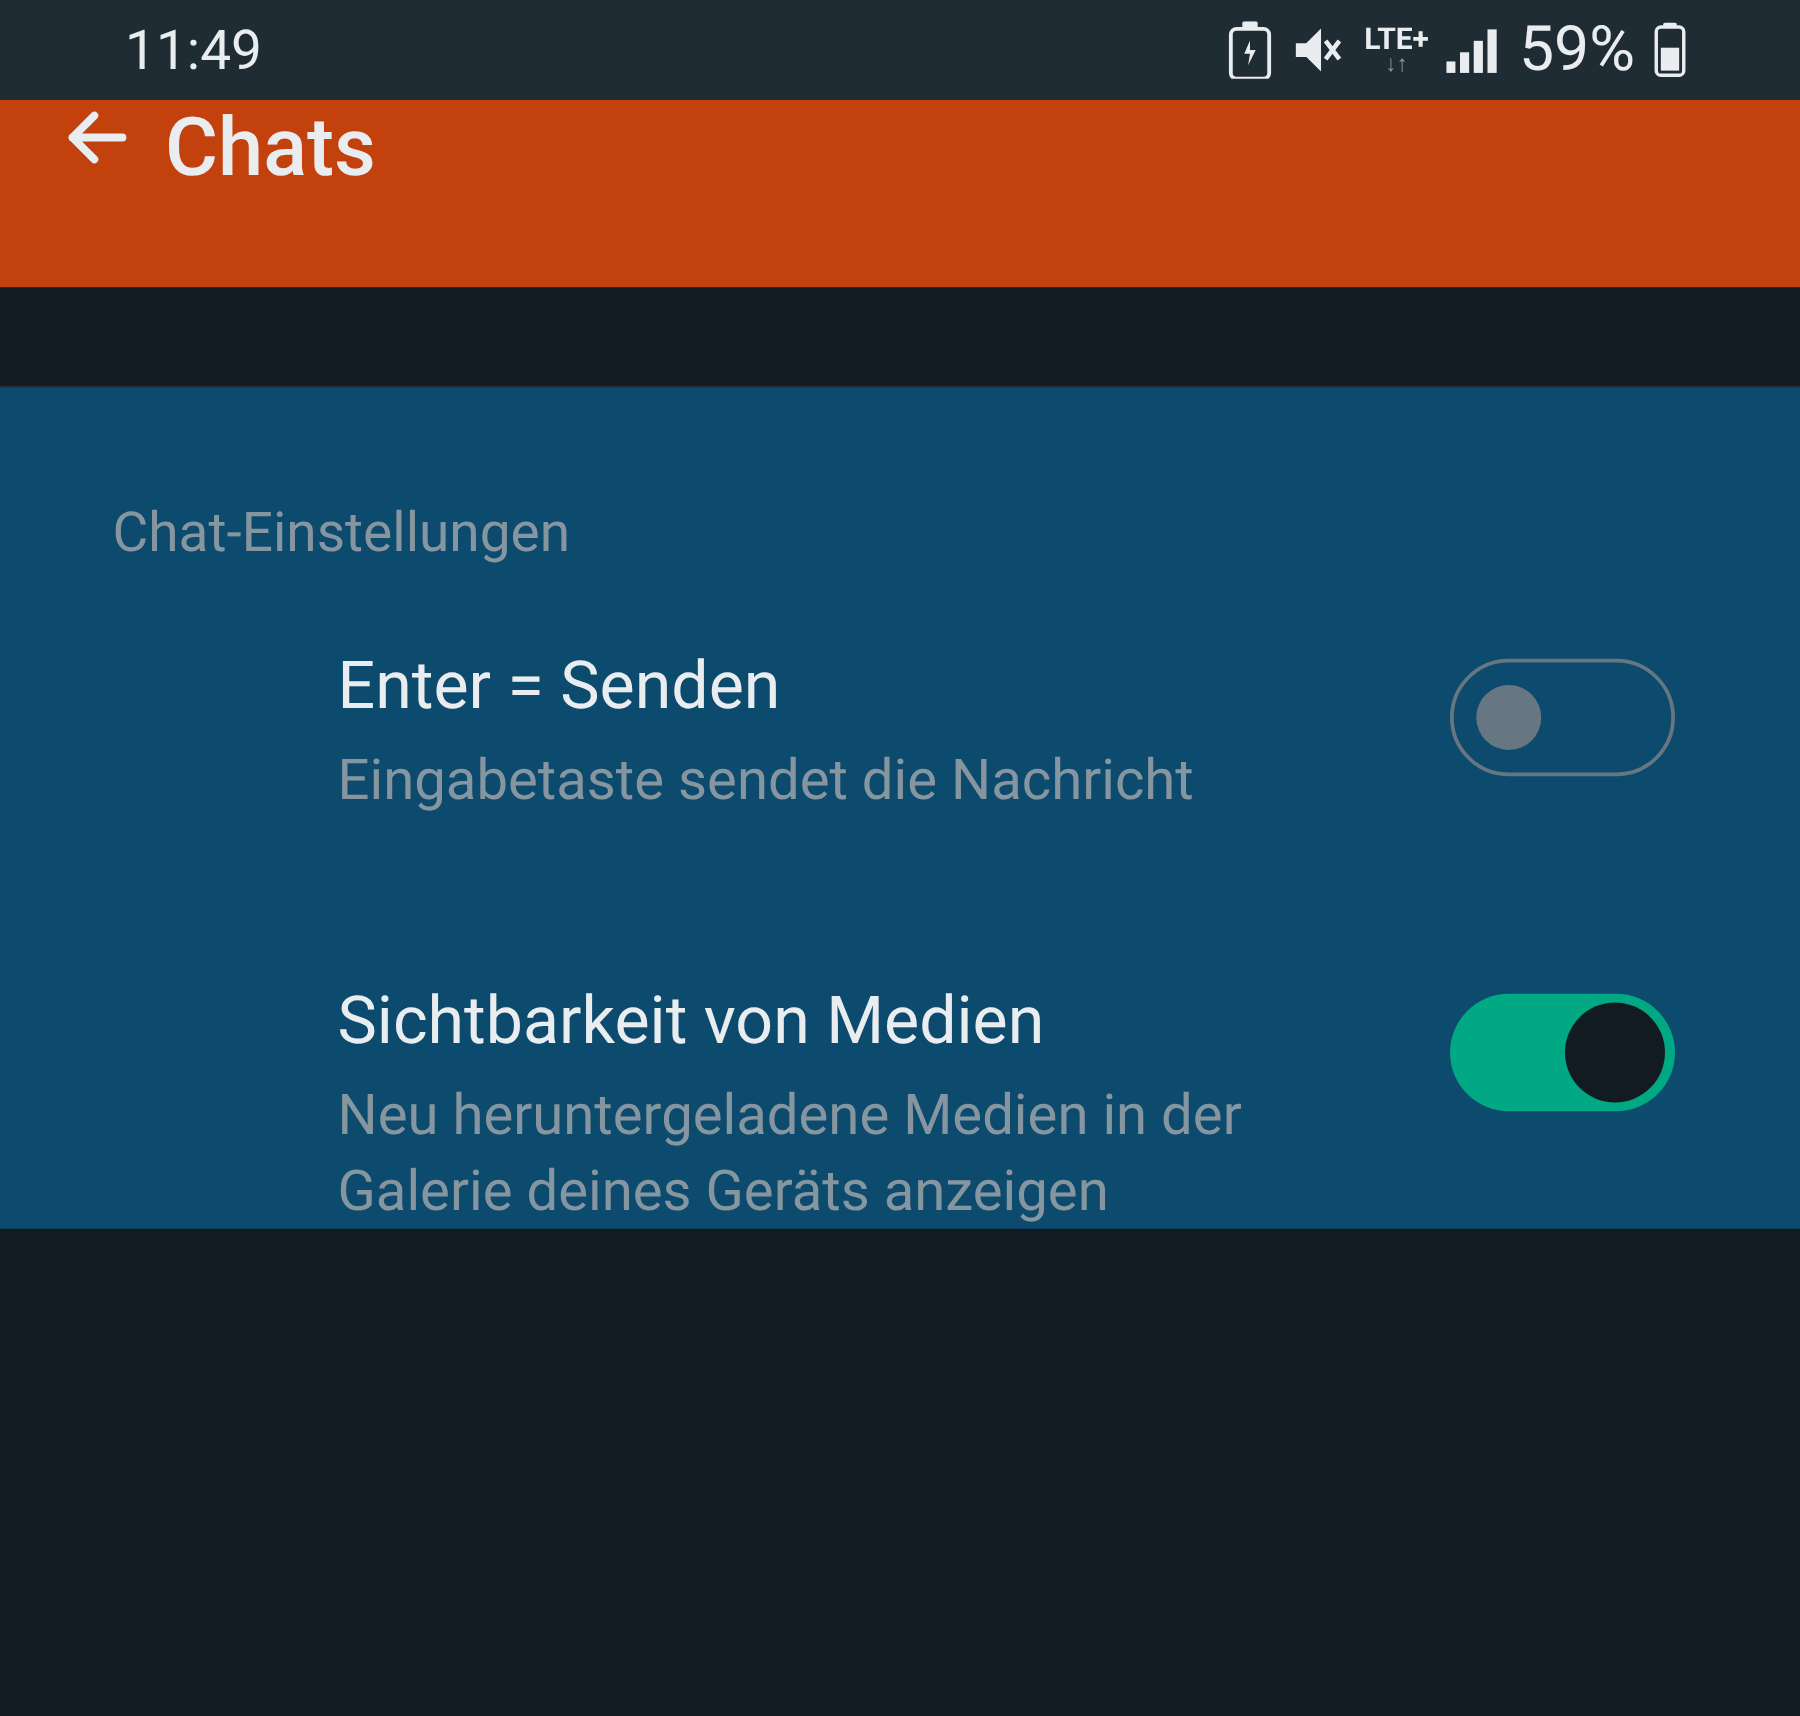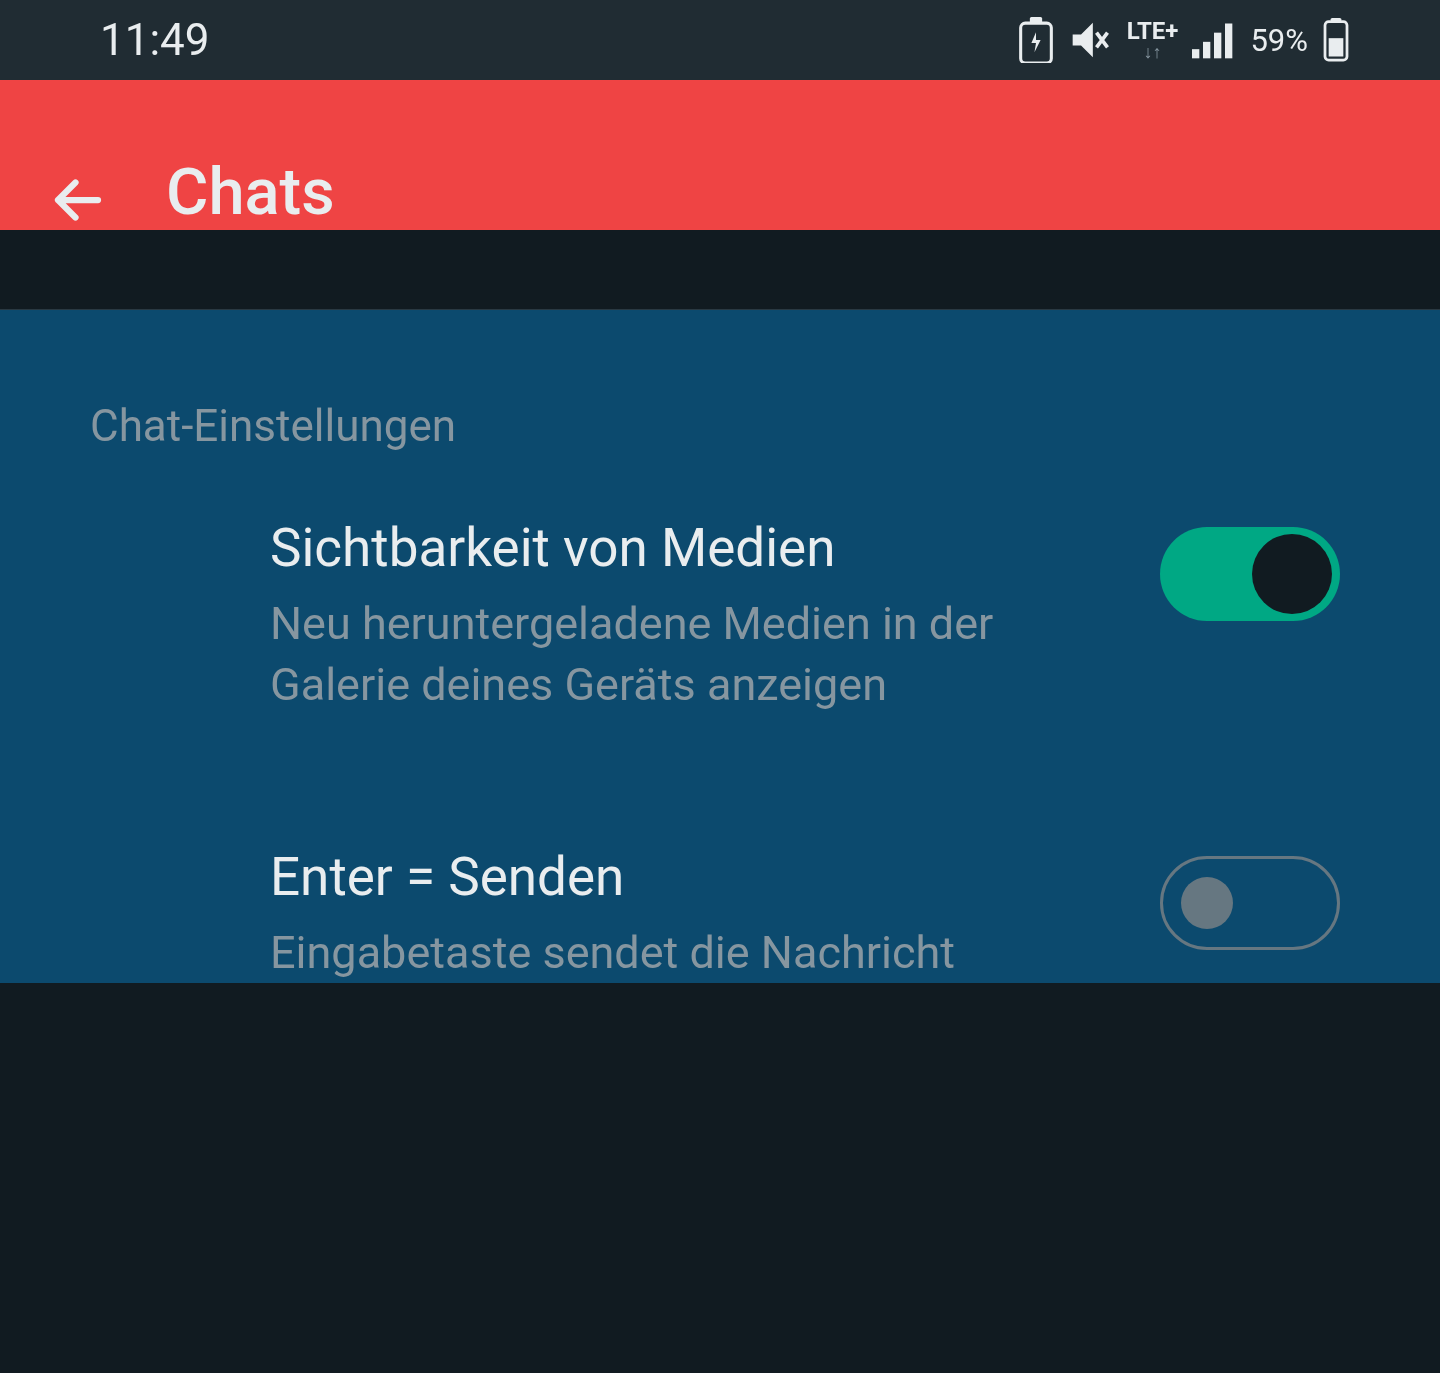--- a/index.html
+++ b/index.html
@@ -29,30 +29,30 @@
       font-weight: 400;
       color: #e9edef;
     }
     .status-icons {
       display: flex;
       align-items: center;
       gap: 14px;
       justify-content: flex-end;
     }
     .status-battery-text {
-      font-size: 31px;
+      font-size: 50px;
       color: #e9edef;
     }
     .app-bar {
       height: 150px;
       display: flex;
-      align-items: flex-end;
+      align-items: flex-start;
       padding: 0 48px;
-      background: #ef4444;
-      gap: 58px;
+      background: #c2410c;
+      gap: 24px;
     }
     .back-button {
       display: flex;
       align-items: center;
       justify-content: center;
       cursor: pointer;
     }
     .app-title {
       font-size: 65px;
       font-weight: 500;
@@ -195,30 +195,30 @@
   <div class="app-title">Chats</div>
 </div>
 
 <div class="spacer"></div>
 
 <div class="content">
   <div class="section-header">Chat-Einstellungen</div>
 
   <div class="setting-row">
     <div class="setting-text">
+      <div class="setting-title">Enter = Senden</div>
+      <div class="setting-desc">Eingabetaste sendet die Nachricht</div>
+    </div>
+    <div class="toggle toggle-off">
+      <div class="toggle-knob"></div>
+    </div>
+  </div>
+
+  <div class="setting-row">
+    <div class="setting-text">
       <div class="setting-title">Sichtbarkeit von Medien</div>
       <div class="setting-desc">Neu heruntergeladene Medien in der Galerie deines Geräts anzeigen</div>
     </div>
     <div class="toggle toggle-on">
       <div class="toggle-knob"></div>
     </div>
   </div>
-
-  <div class="setting-row">
-    <div class="setting-text">
-      <div class="setting-title">Enter = Senden</div>
-      <div class="setting-desc">Eingabetaste sendet die Nachricht</div>
-    </div>
-    <div class="toggle toggle-off">
-      <div class="toggle-knob"></div>
-    </div>
-  </div>
 </div>
 
 </body></html>

